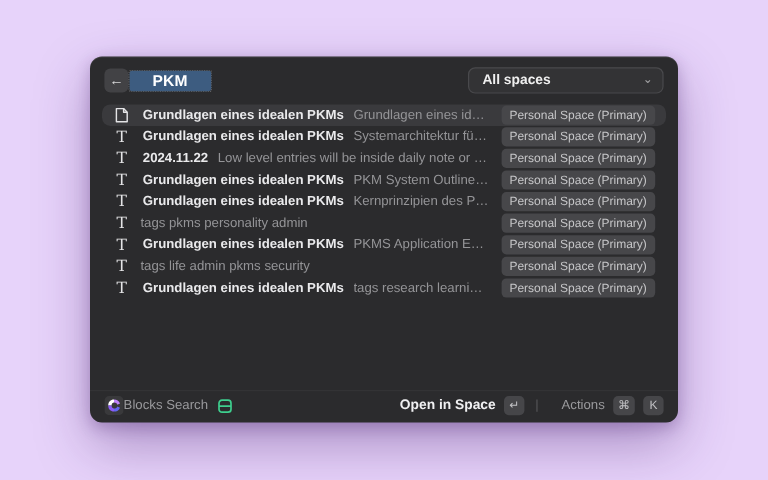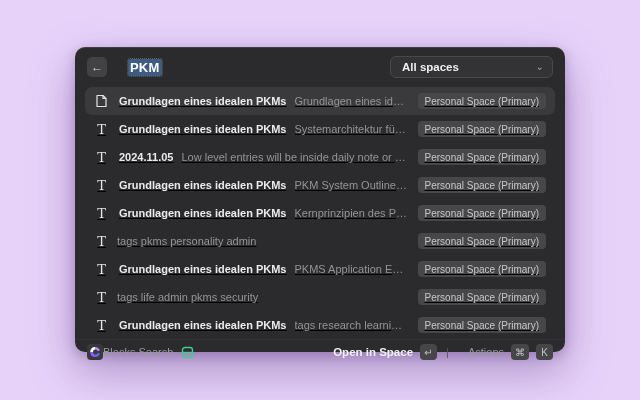--- a/index.html
+++ b/index.html
@@ -17,36 +17,36 @@
     display:flex; flex-direction:column;
   }
   
   .hdr { display:flex; align-items:center; padding:9px 12px 7px 12px; flex:0 0 auto; }
   .back-btn {
     width:20px; height:20px; border-radius:5px; background:#424245;
     color:#d6d6d8; font-size:12px; line-height:20px; text-align:center;
     cursor:pointer; flex:0 0 auto;
   }
   .search-val {
-    margin-left:21px; font-size:13px; font-weight:bold; color:#ffffff;
-    background:#3d5c80; padding:1px 2px; border-radius:2px; letter-spacing:0.2px;
+    margin-left:1px; font-size:13px; font-weight:bold; color:#ffffff;
+    background:#3d5c80; padding:1px 19px; border-radius:2px; letter-spacing:0.2px;
     outline:1px dotted rgba(255,255,255,0.25);
   }
   .space-dd {
     margin-left:auto; width:163px; height:22px; border-radius:6px;
     background:#333335; border:1px solid #49494c;
     display:flex; align-items:center; padding:0 8px 0 11px; cursor:pointer;text-align:right;
   }
   .space-dd .lbl { font-size:11.5px; font-weight:bold; color:#efefef; }
   .space-dd .chev { margin-left:auto; color:#a2a2a5; font-size:10px; line-height:1; }
   
   .list { padding:2px 10px 0 10px; flex:1 1 auto; }
   .row {
-    height:28px; display:flex; align-items:center; border-radius:7px;
-    padding:0 9px; cursor:pointer;text-decoration:underline;
+    height:18px; display:flex; align-items:center; border-radius:7px;
+    padding:0 9px; cursor:pointer;
   }
   .row.sel { background:#3a3a3d; }
   .row .ric { width:15px; flex:0 0 auto; display:flex; align-items:center; justify-content:center; }
   .t-glyph { font-family:"DejaVu Serif", serif; color:#e4e4e6; font-size:13px; line-height:1; }
   .row .title {
     margin-left:10px; font-size:11px; font-weight:bold; color:#eaeaec; white-space:nowrap; flex:0 0 auto;
   }
   .row .sub {
     margin-left:8px; font-size:11px; color:#949497; white-space:nowrap;
     overflow:hidden; text-overflow:ellipsis; flex:1 1 auto; min-width:0;
@@ -104,21 +104,21 @@
       <div class="row">
 
       <span class="ric t-glyph icon-text">T</span>
       <span class="title">Grundlagen eines idealen PKMs</span>
       <span class="sub">Systemarchitektur für PKM</span>
       <span class="badge">Personal Space (Primary)</span>
     </div>
       <div class="row">
 
       <span class="ric t-glyph icon-text">T</span>
-      <span class="title">2024.11.05</span>
+      <span class="title">2024.11.22</span>
       <span class="sub">Low level entries will be inside daily note or directly inside docum...</span>
       <span class="badge">Personal Space (Primary)</span>
     </div>
       <div class="row">
 
       <span class="ric t-glyph icon-text">T</span>
       <span class="title">Grundlagen eines idealen PKMs</span>
       <span class="sub">PKM System Outline gpt</span>
       <span class="badge">Personal Space (Primary)</span>
     </div>

